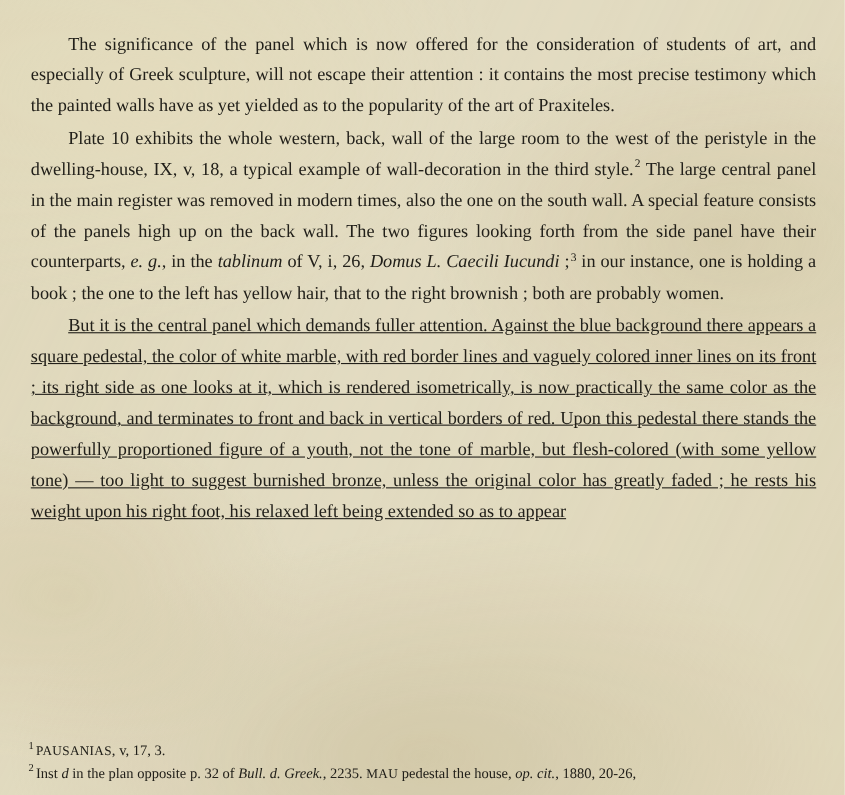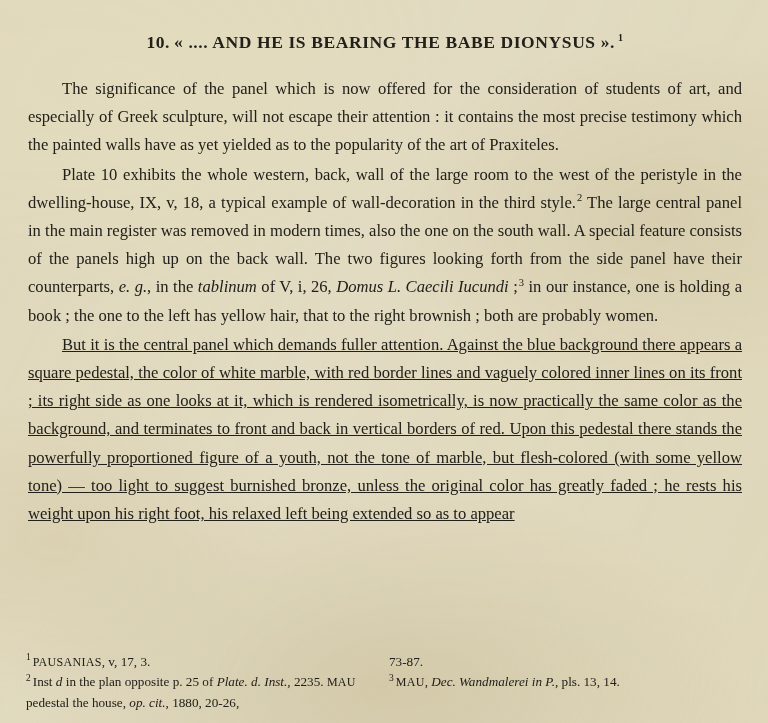--- a/index.html
+++ b/index.html
@@ -112,36 +112,29 @@
     letter-spacing: 0.3px;
   }
 </style>
 </head>
 <body>
 
 <div class="paper-texture"></div>
 
 <div class="page">
 
-  <h1 class="page-title">
-    <span class="tnum">10.</span><span>« .... AND HE IS BEARING THE BABE DIONYSUS ».</span><sup>1</sup>
-  </h1>
 
   <div class="body-text">
     <p><span>The significance of the panel which is now offered for the consideration of students of art, and especially of Greek sculpture, will not escape their attention : it contains the most precise testimony which the painted walls have as yet yielded as to the popularity of the art of Praxiteles.</span></p>
     <p><span>Plate 10 exhibits the whole western, back, wall of the large room to the west of the peristyle in the dwelling-house, IX, v, 18, a typical example of wall-decoration in the third style.</span><sup>2</sup><span> The large central panel in the main register was removed in modern times, also the one on the south wall.  A special feature consists of the panels high up on the back wall.  The two figures looking forth from the side panel have their counterparts, </span><i>e. g.</i><span>, in the </span><i>tablinum</i><span> of V, i, 26, </span><i>Domus L. Caecili Iucundi</i><span> ;</span><sup>3</sup><span> in our instance, one is holding a book ; the one to the left has yellow hair, that to the right brownish ; both are probably women.</span></p>
     <p class="last-para"><span>But it is the central panel which demands fuller attention.   Against the blue background there appears a square pedestal, the color of white marble, with red border lines and vaguely colored inner lines on its front ; its right side as one looks at it, which is rendered isometrically, is now practically the same color as the background, and terminates to front and back in vertical borders of red.   Upon this pedestal there stands the powerfully proportioned figure of a youth, not the tone of marble, but flesh-colored (with some yellow tone) — too light to suggest burnished bronze, unless the original color has greatly faded ; he rests his weight upon his right foot, his relaxed left being extended so as to appear</span></p>
   </div>
 
   <div class="footnote-rule"></div>
 
   <div class="footnotes">
     <div class="col left">
         <p><sup>1</sup><span class="fn-sc">PAUSANIAS</span><span>, v, 17, 3.</span></p>
-        <p><sup>2</sup><span>Inst </span><i>d</i><span> in the plan opposite p. 25 of </span><i>Plate. d. Inst.</i><span>, 2235.  </span><span class="fn-sc">MAU</span><span> pedestal the house, </span><i>op. cit.</i><span>, 1880, 20-26,</span></p>
-      </div>
-    <div class="col right">
-        <p><span>73-87.</span></p>
-        <p><sup>3</sup><span class="fn-sc">MAU</span><span>, </span><i>Dec. Wandmalerei in P.</i><span>, pls. 13, 14.</span></p>
+        <p><sup>2</sup><span>Inst </span><i>d</i><span> in the plan opposite p. 32 of </span><i>Bull. d. Greek.</i><span>, 2235.  </span><span class="fn-sc">MAU</span><span> pedestal the house, </span><i>op. cit.</i><span>, 1880, 20-26,</span></p>
       </div>
   </div>
 
 </div>
 
 </body></html>

